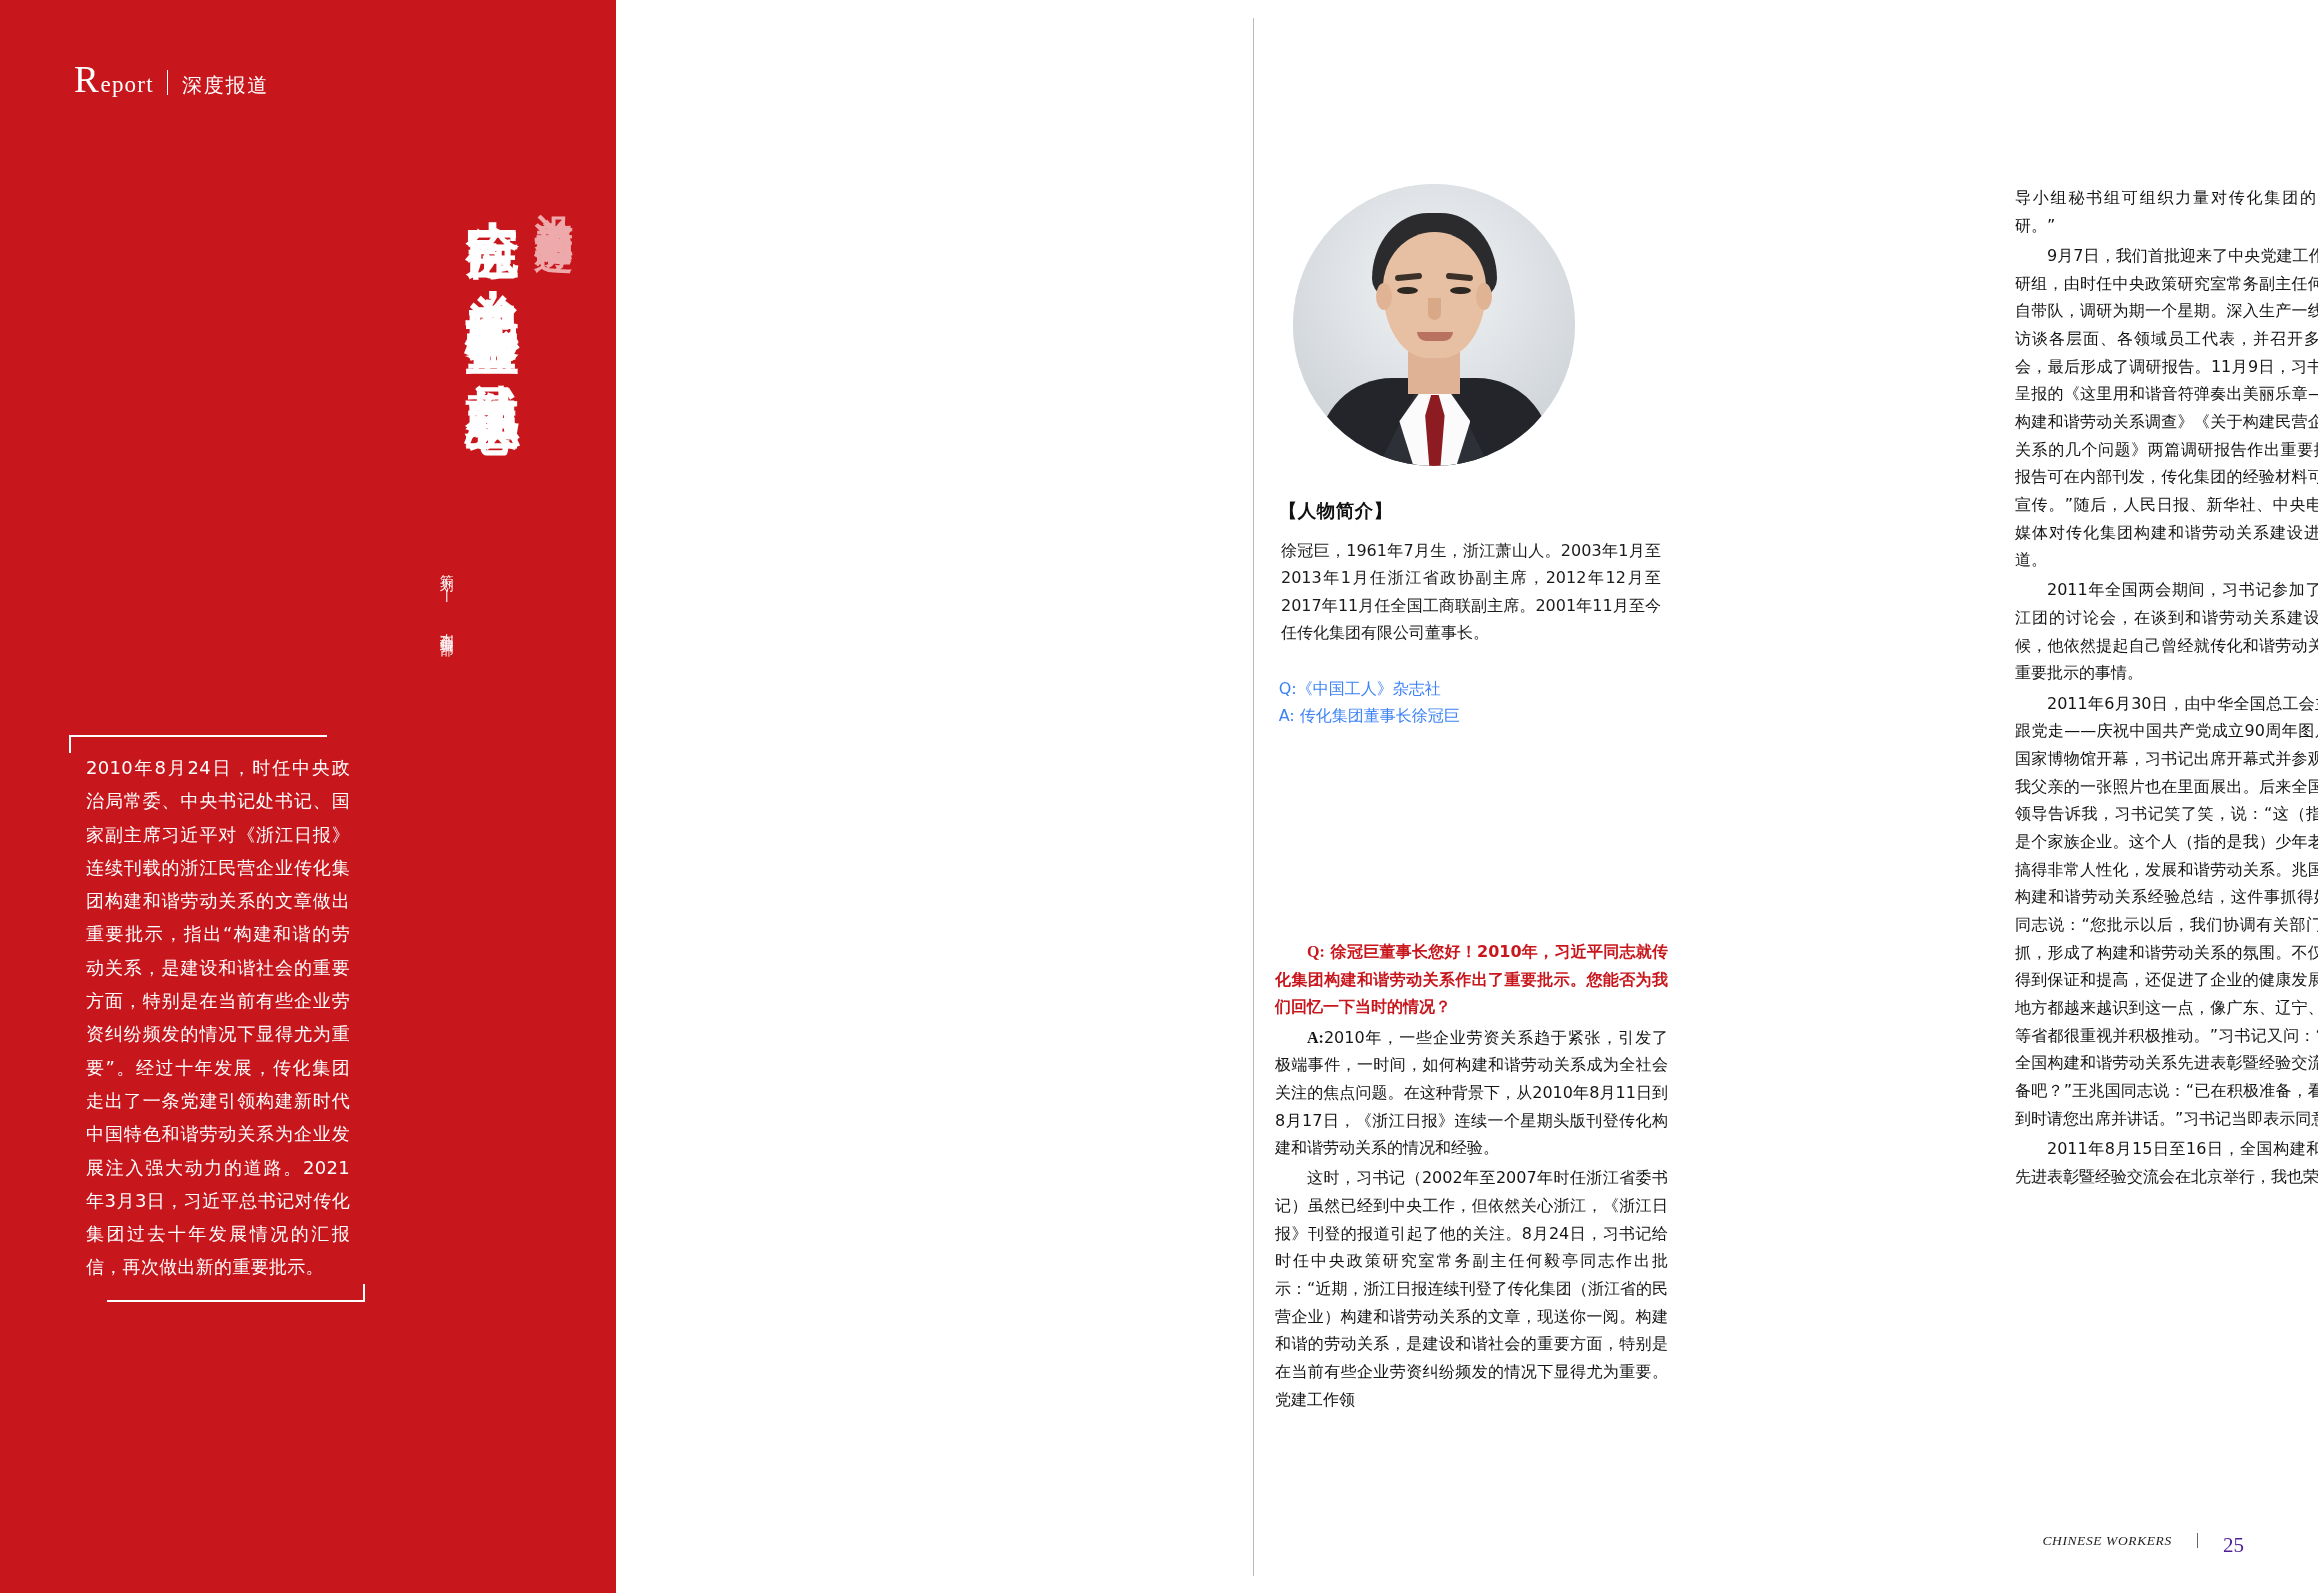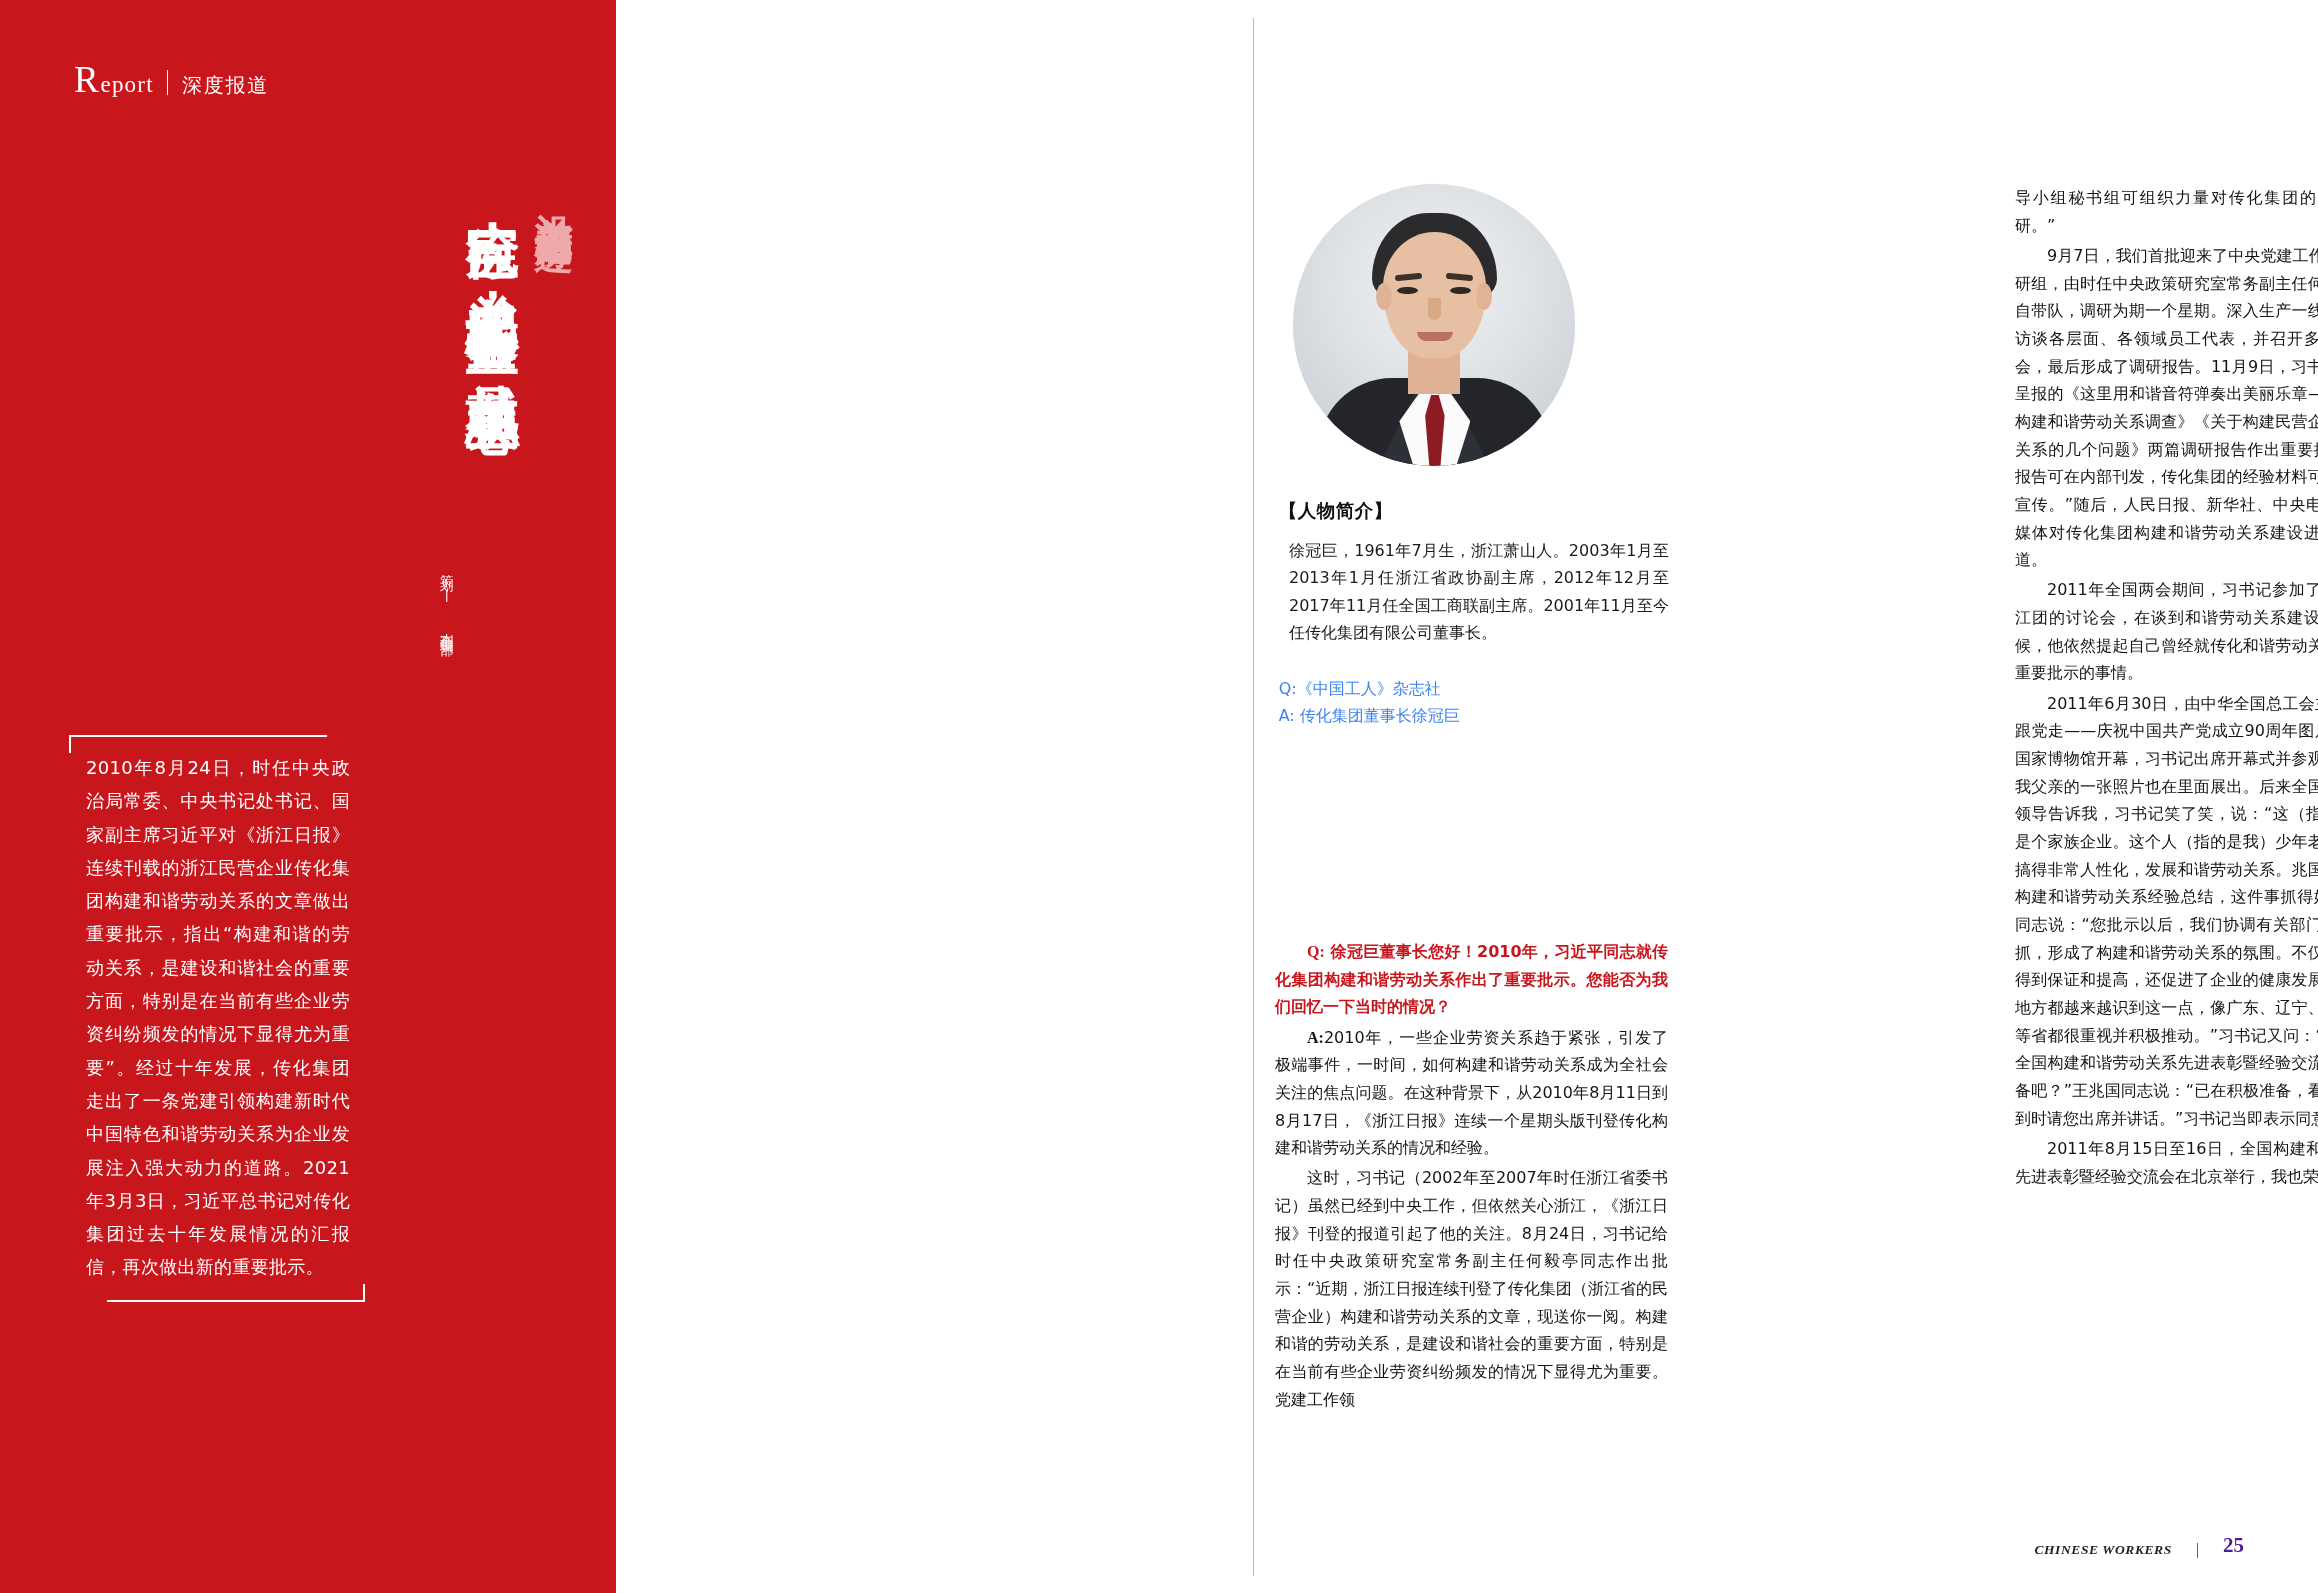--- a/index.html
+++ b/index.html
@@ -270,21 +270,21 @@
     margin-top: 32px;
     margin-left: 3.7px;
     font-size: 18.4px;
     font-weight: bold;
     color: #111;
     letter-spacing: 0.6px;
     font-family: Liberation Sans, sans-serif;
   }
   .bio-body {
     margin-top: 13.5px;
-    margin-left: 14px;
+    margin-left: 6px;
     width: 380px;
     font-size: 16px;
     line-height: 1.72;
     color: #1a1a1a;
     text-align: justify;
     font-family: "DejaVu Sans", sans-serif;
   }
   .bio-qa {
     margin-top: 28px;
     margin-left: 3.7px;
@@ -317,23 +317,22 @@
     margin: 0 0 2.5px 0;
   }
   .q .qlabel { font-family: "Liberation Serif", serif; }
   .a-label { font-weight: bold; font-family: "Liberation Serif", serif; }
 
   .footer {
     position: absolute;
     right: 75px;
     bottom: 36px;
     display: flex;
-    align-items: flex-end;
+    align-items: flex-start;
     gap: 25px;
-    font-weight: bold;
   }
   .footer .fname {
     font-family: "Liberation Serif", serif;
     font-style: italic;
     font-size: 13.5px;
     letter-spacing: 0.6px;
     color: #222;
   }
   .footer .fbar {
     width: 1.2px; height: 14.7px; background: #666;

